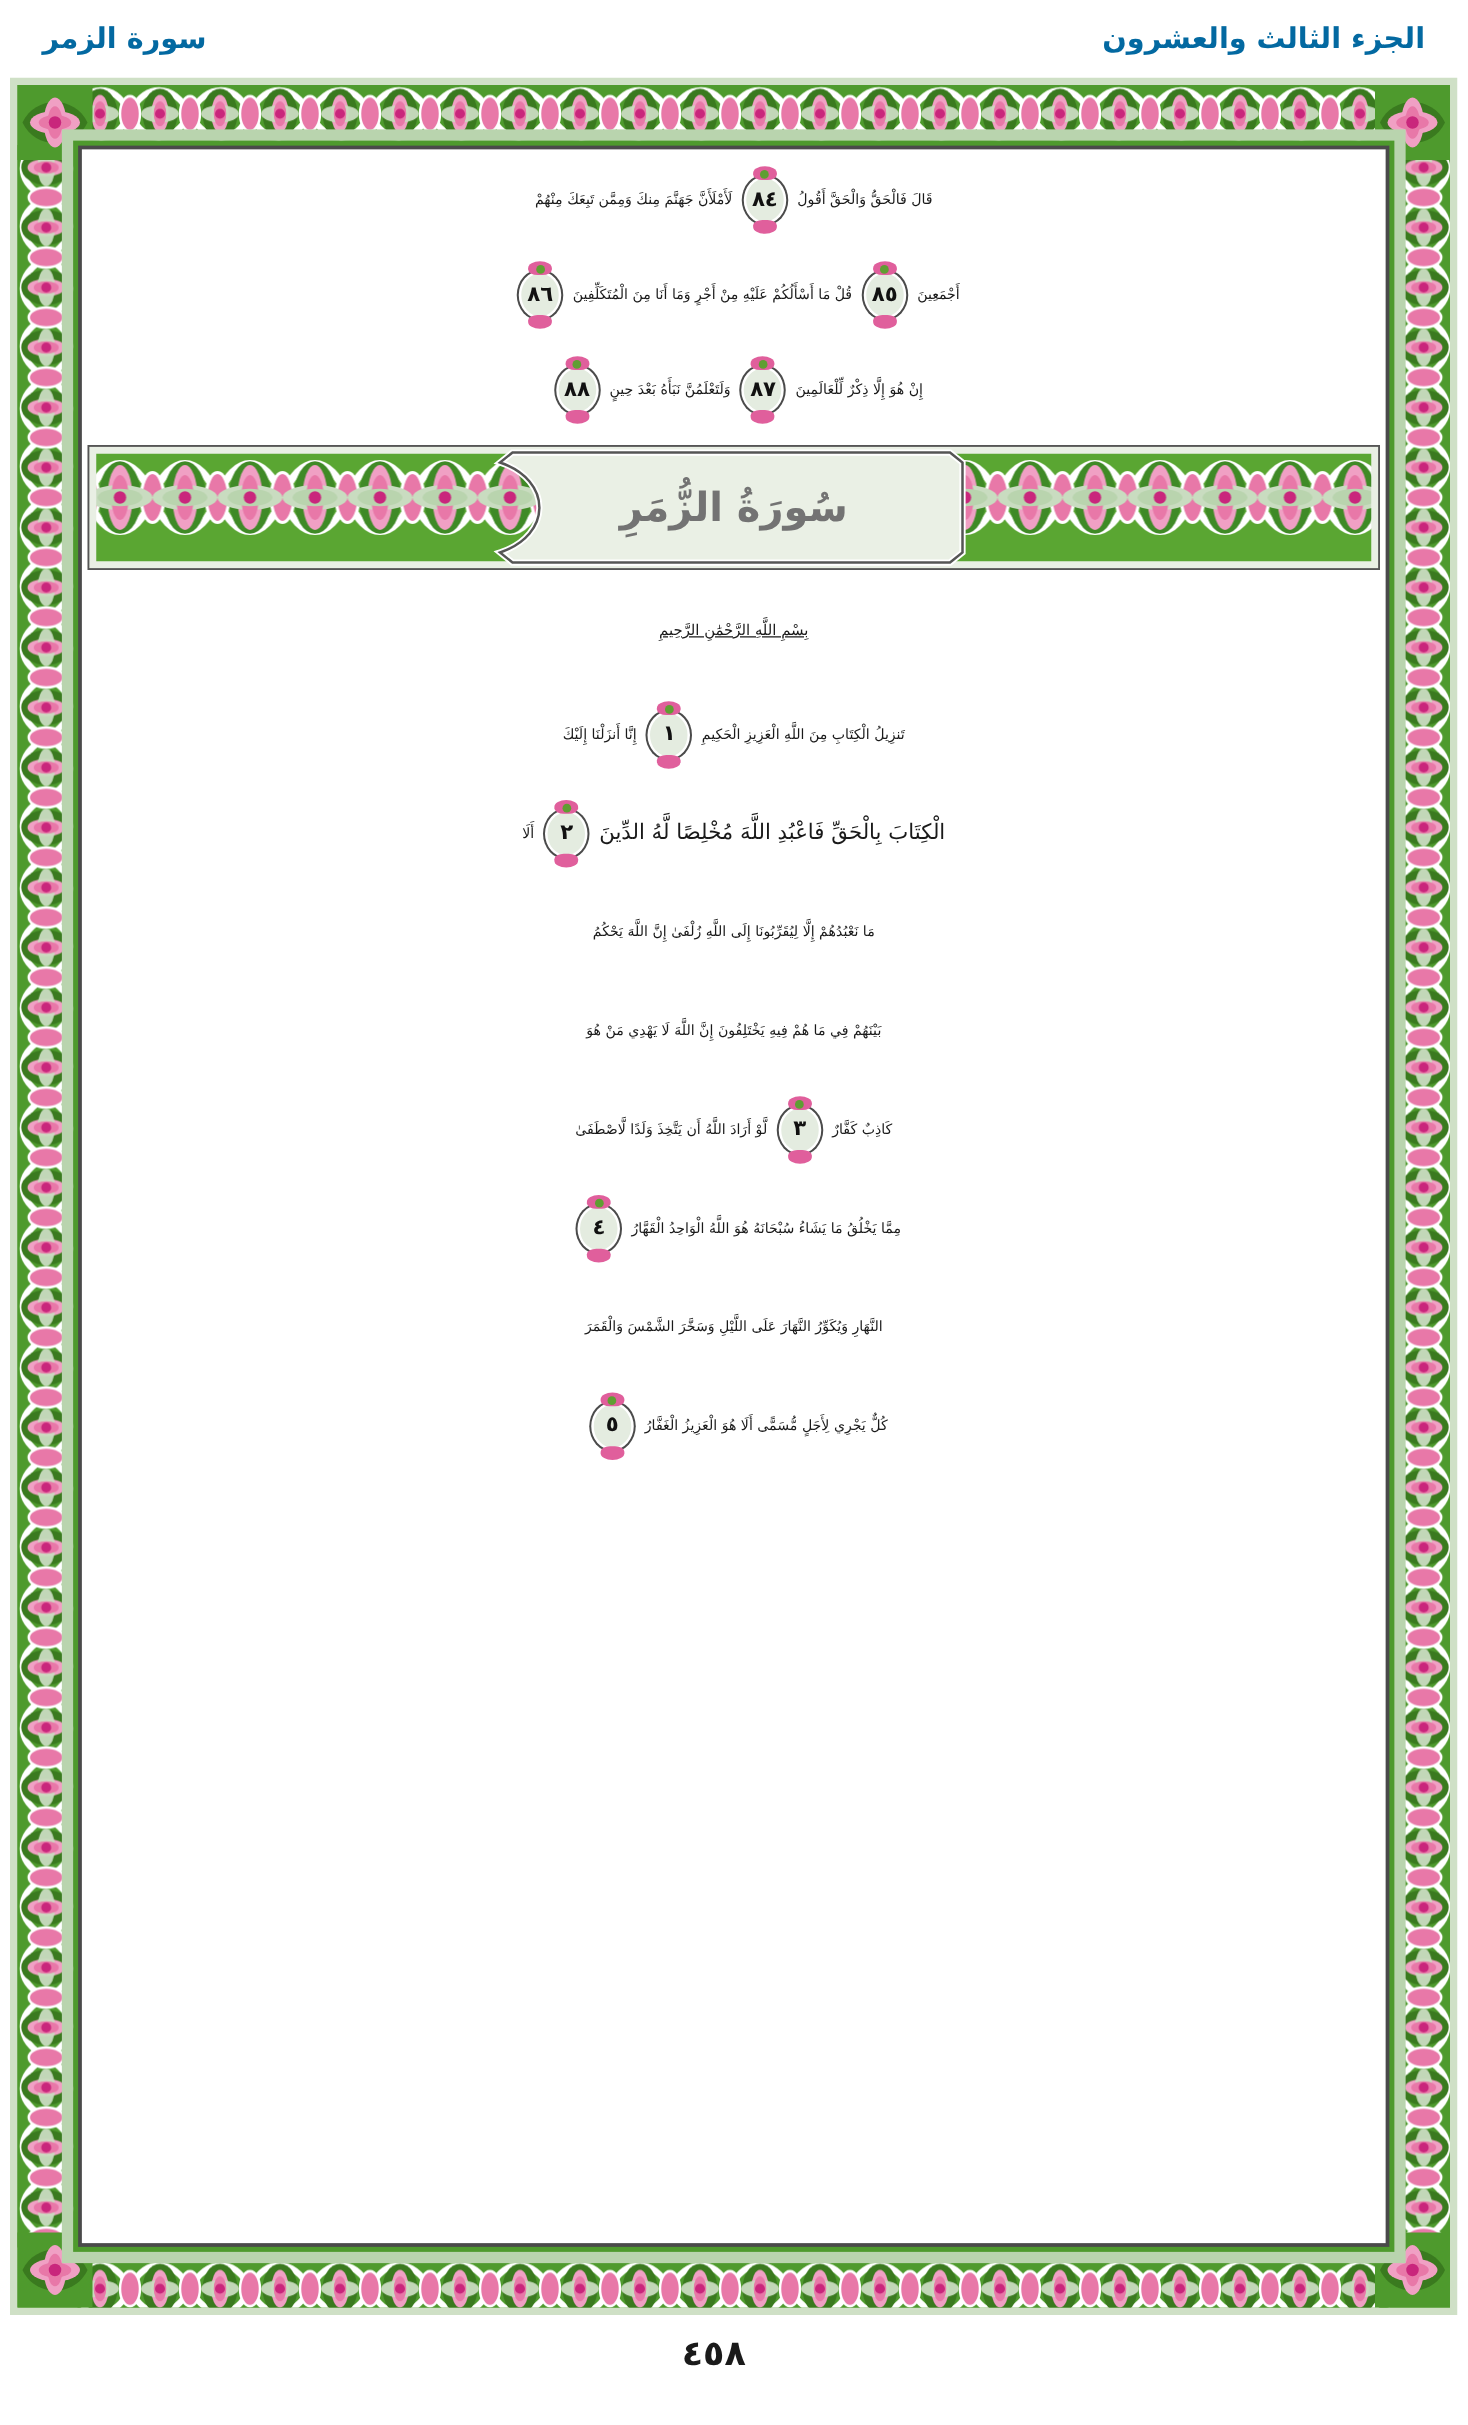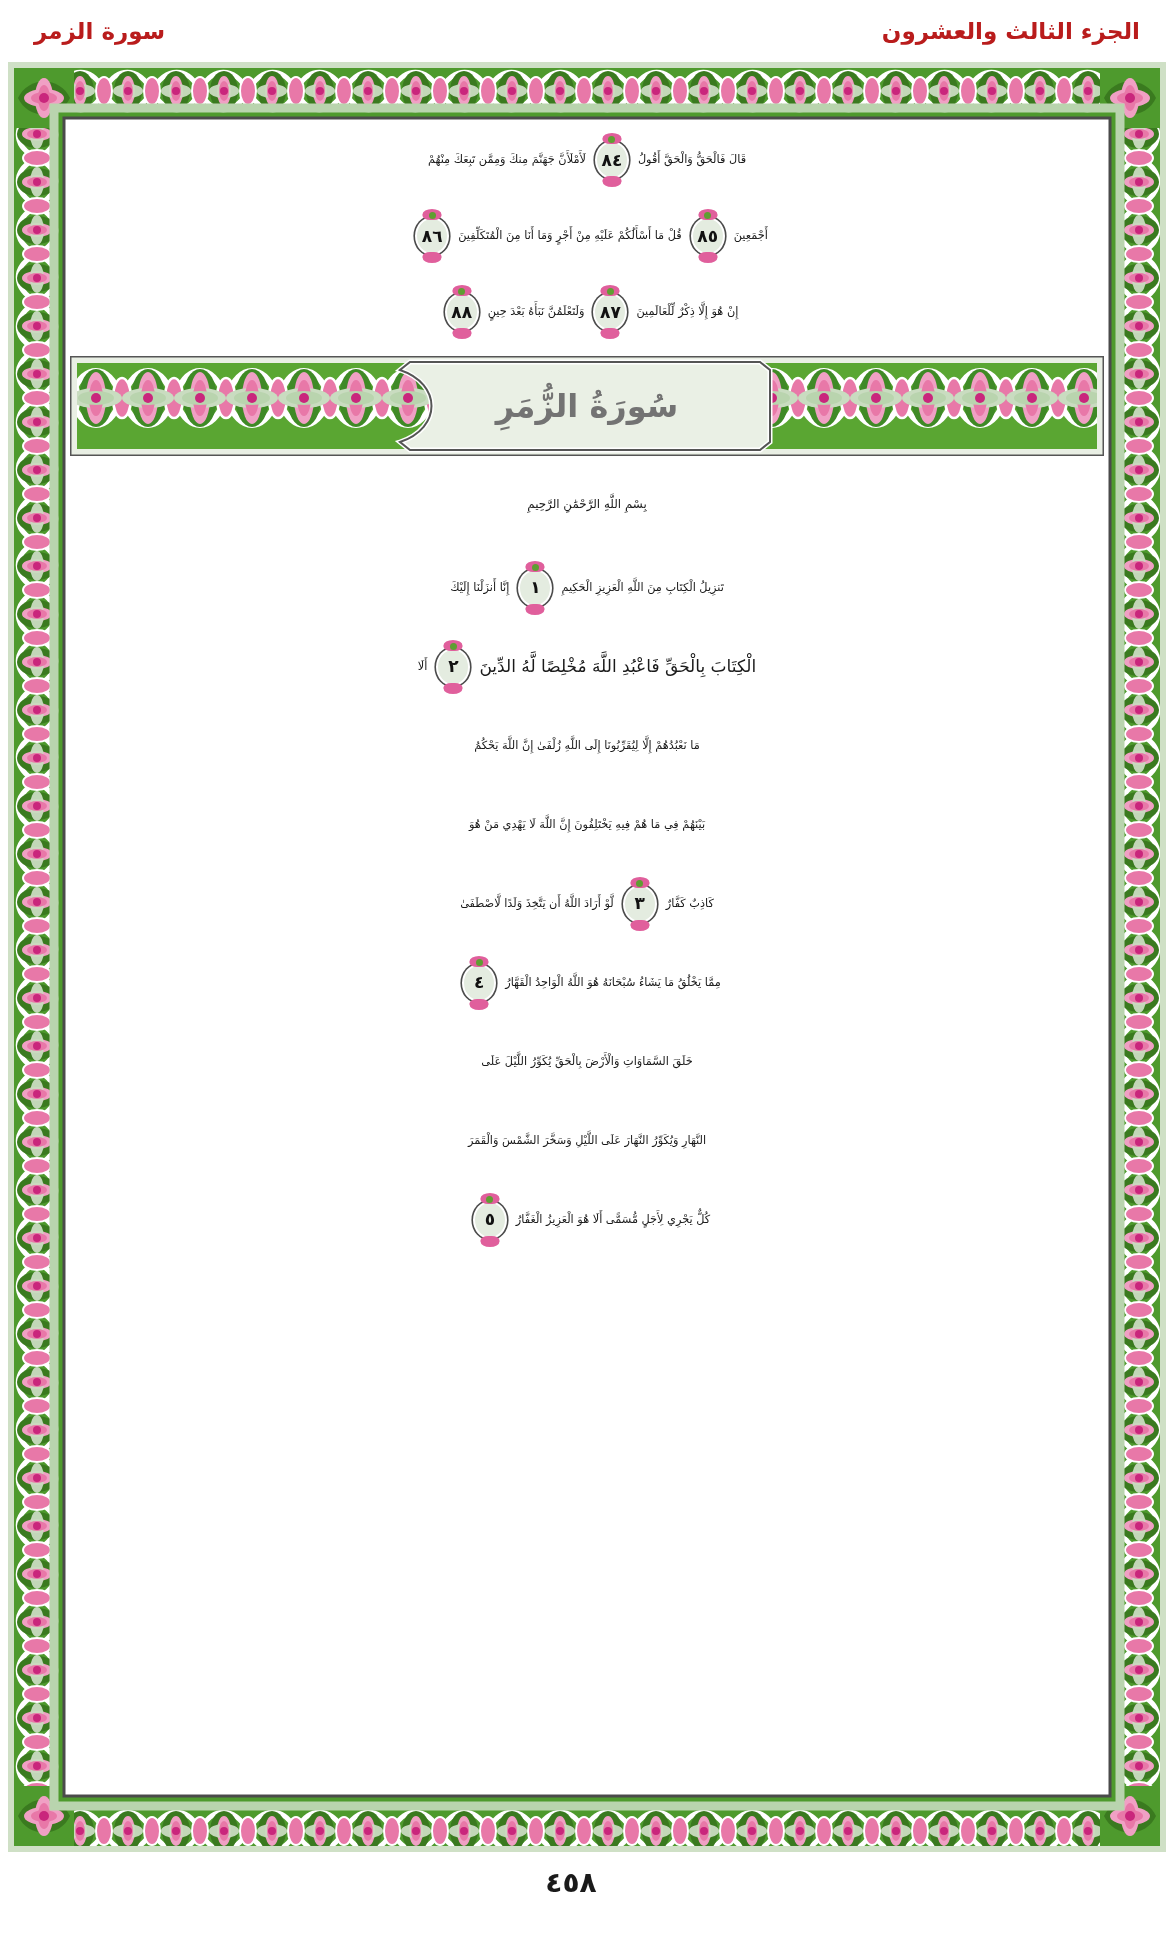--- a/index.html
+++ b/index.html
@@ -12,21 +12,21 @@
   }
 
   
   .page-header{
     position:absolute;top:0;left:0;width:1174px;height:62px;
     display:flex;align-items:center;justify-content:space-between;
     padding:0 34px;box-sizing:border-box;
   }
   .hdr-text{
     font-family:"DejaVu Sans","Liberation Sans",sans-serif;
-    font-size:23px;color:#b91c1c;font-weight:600;
+    font-size:23px;color:#0369a1;font-weight:600;
     letter-spacing:0px;white-space:nowrap;
   }
 
   
   .frame{
     position:absolute;
     left:8px;top:62px;
     width:1158px;height:1790px;
   }
   .frame svg{display:block;width:100%;height:100%;}
@@ -332,21 +332,21 @@
 
       <path d="M340,6 L690,6 L700,14 L700,86 L690,94 L340,94 L330,86
                C372,72 372,28 330,14 Z" fill="#eaf0e5" stroke="#ffffff" stroke-width="5"></path>
       <path d="M340,6 L690,6 L700,14 L700,86 L690,94 L340,94 L330,86
                C372,72 372,28 330,14 Z" fill="none" stroke="#555555" stroke-width="2"></path>
     </svg>
     <div class="title-text">سُورَةُ الزُّمَرِ</div>
   </div>
 
   <div class="basmalah">
-    <span class="txt" style="font-size: 11.9px;">بِسْمِ اللَّهِ الرَّحْمَٰنِ الرَّحِيمِ</span>
+    <span class="txt" style="font-size: 11.9px; text-decoration: underline;">بِسْمِ اللَّهِ الرَّحْمَٰنِ الرَّحِيمِ</span>
   </div>
 
   <div class="block-bottom" id="bottom-block">
       <div class="q-line">
         <span class="txt" style="font-size: 11.3px;">تَنزِيلُ الْكِتَابِ مِنَ اللَّهِ الْعَزِيزِ الْحَكِيمِ</span>
         <span class="ayah">
           <span class="oval"></span>
           <span class="flower-t"></span>
           <span class="flower-b"></span>
           <span class="num">١</span>
@@ -380,23 +380,20 @@
         <span class="txt" style="font-size: 11.3px;">لَّوْ أَرَادَ اللَّهُ أَن يَتَّخِذَ وَلَدًا لَّاصْطَفَىٰ</span>
       </div>
       <div class="q-line">
         <span class="txt" style="font-size: 11.3px;">مِمَّا يَخْلُقُ مَا يَشَاءُ سُبْحَانَهُ هُوَ اللَّهُ الْوَاحِدُ الْقَهَّارُ</span>
         <span class="ayah">
           <span class="oval"></span>
           <span class="flower-t"></span>
           <span class="flower-b"></span>
           <span class="num">٤</span>
         </span>
-      </div>
-      <div class="q-line">
-        <span class="txt" style="font-size: 11.3px;">خَلَقَ السَّمَاوَاتِ وَالْأَرْضَ بِالْحَقِّ يُكَوِّرُ اللَّيْلَ عَلَى</span>
       </div>
       <div class="q-line">
         <span class="txt" style="font-size: 11.3px;">النَّهَارِ وَيُكَوِّرُ النَّهَارَ عَلَى اللَّيْلِ وَسَخَّرَ الشَّمْسَ وَالْقَمَرَ</span>
       </div>
       <div class="q-line">
         <span class="txt" style="font-size: 11.3px; text-align: right;">كُلٌّ يَجْرِي لِأَجَلٍ مُّسَمًّى أَلَا هُوَ الْعَزِيزُ الْغَفَّارُ</span>
         <span class="ayah">
           <span class="oval"></span>
           <span class="flower-t"></span>
           <span class="flower-b"></span>

